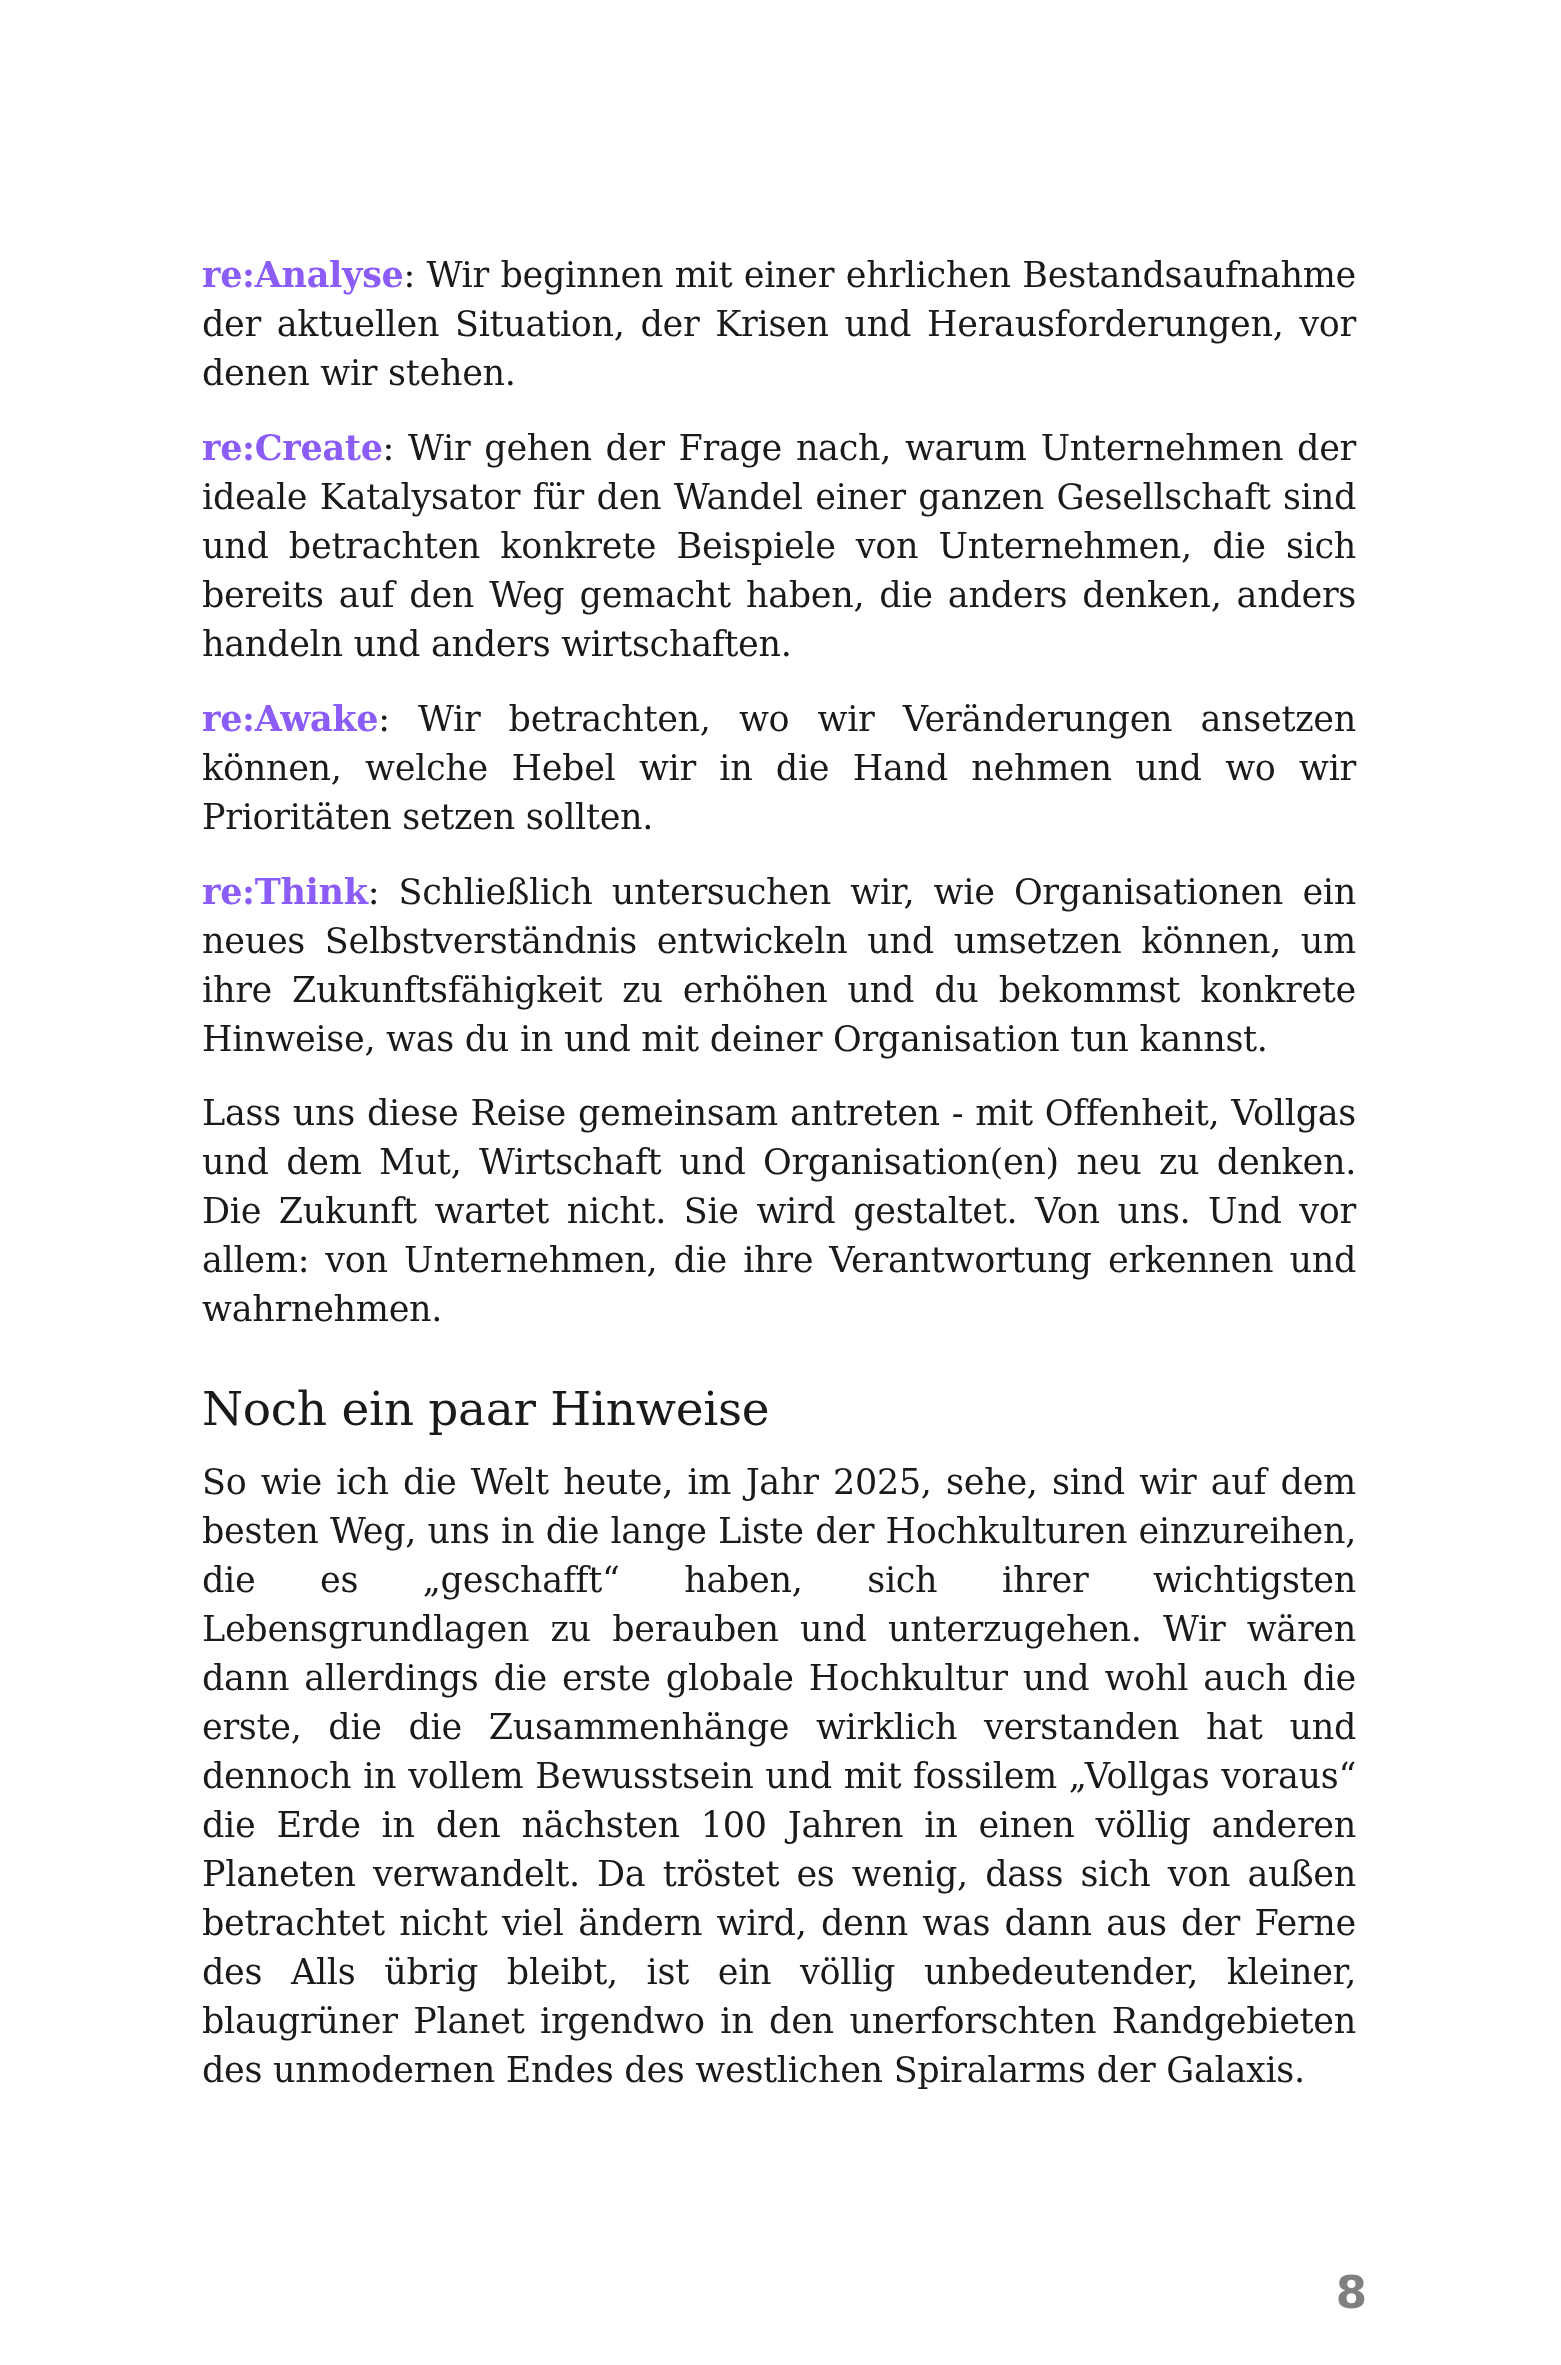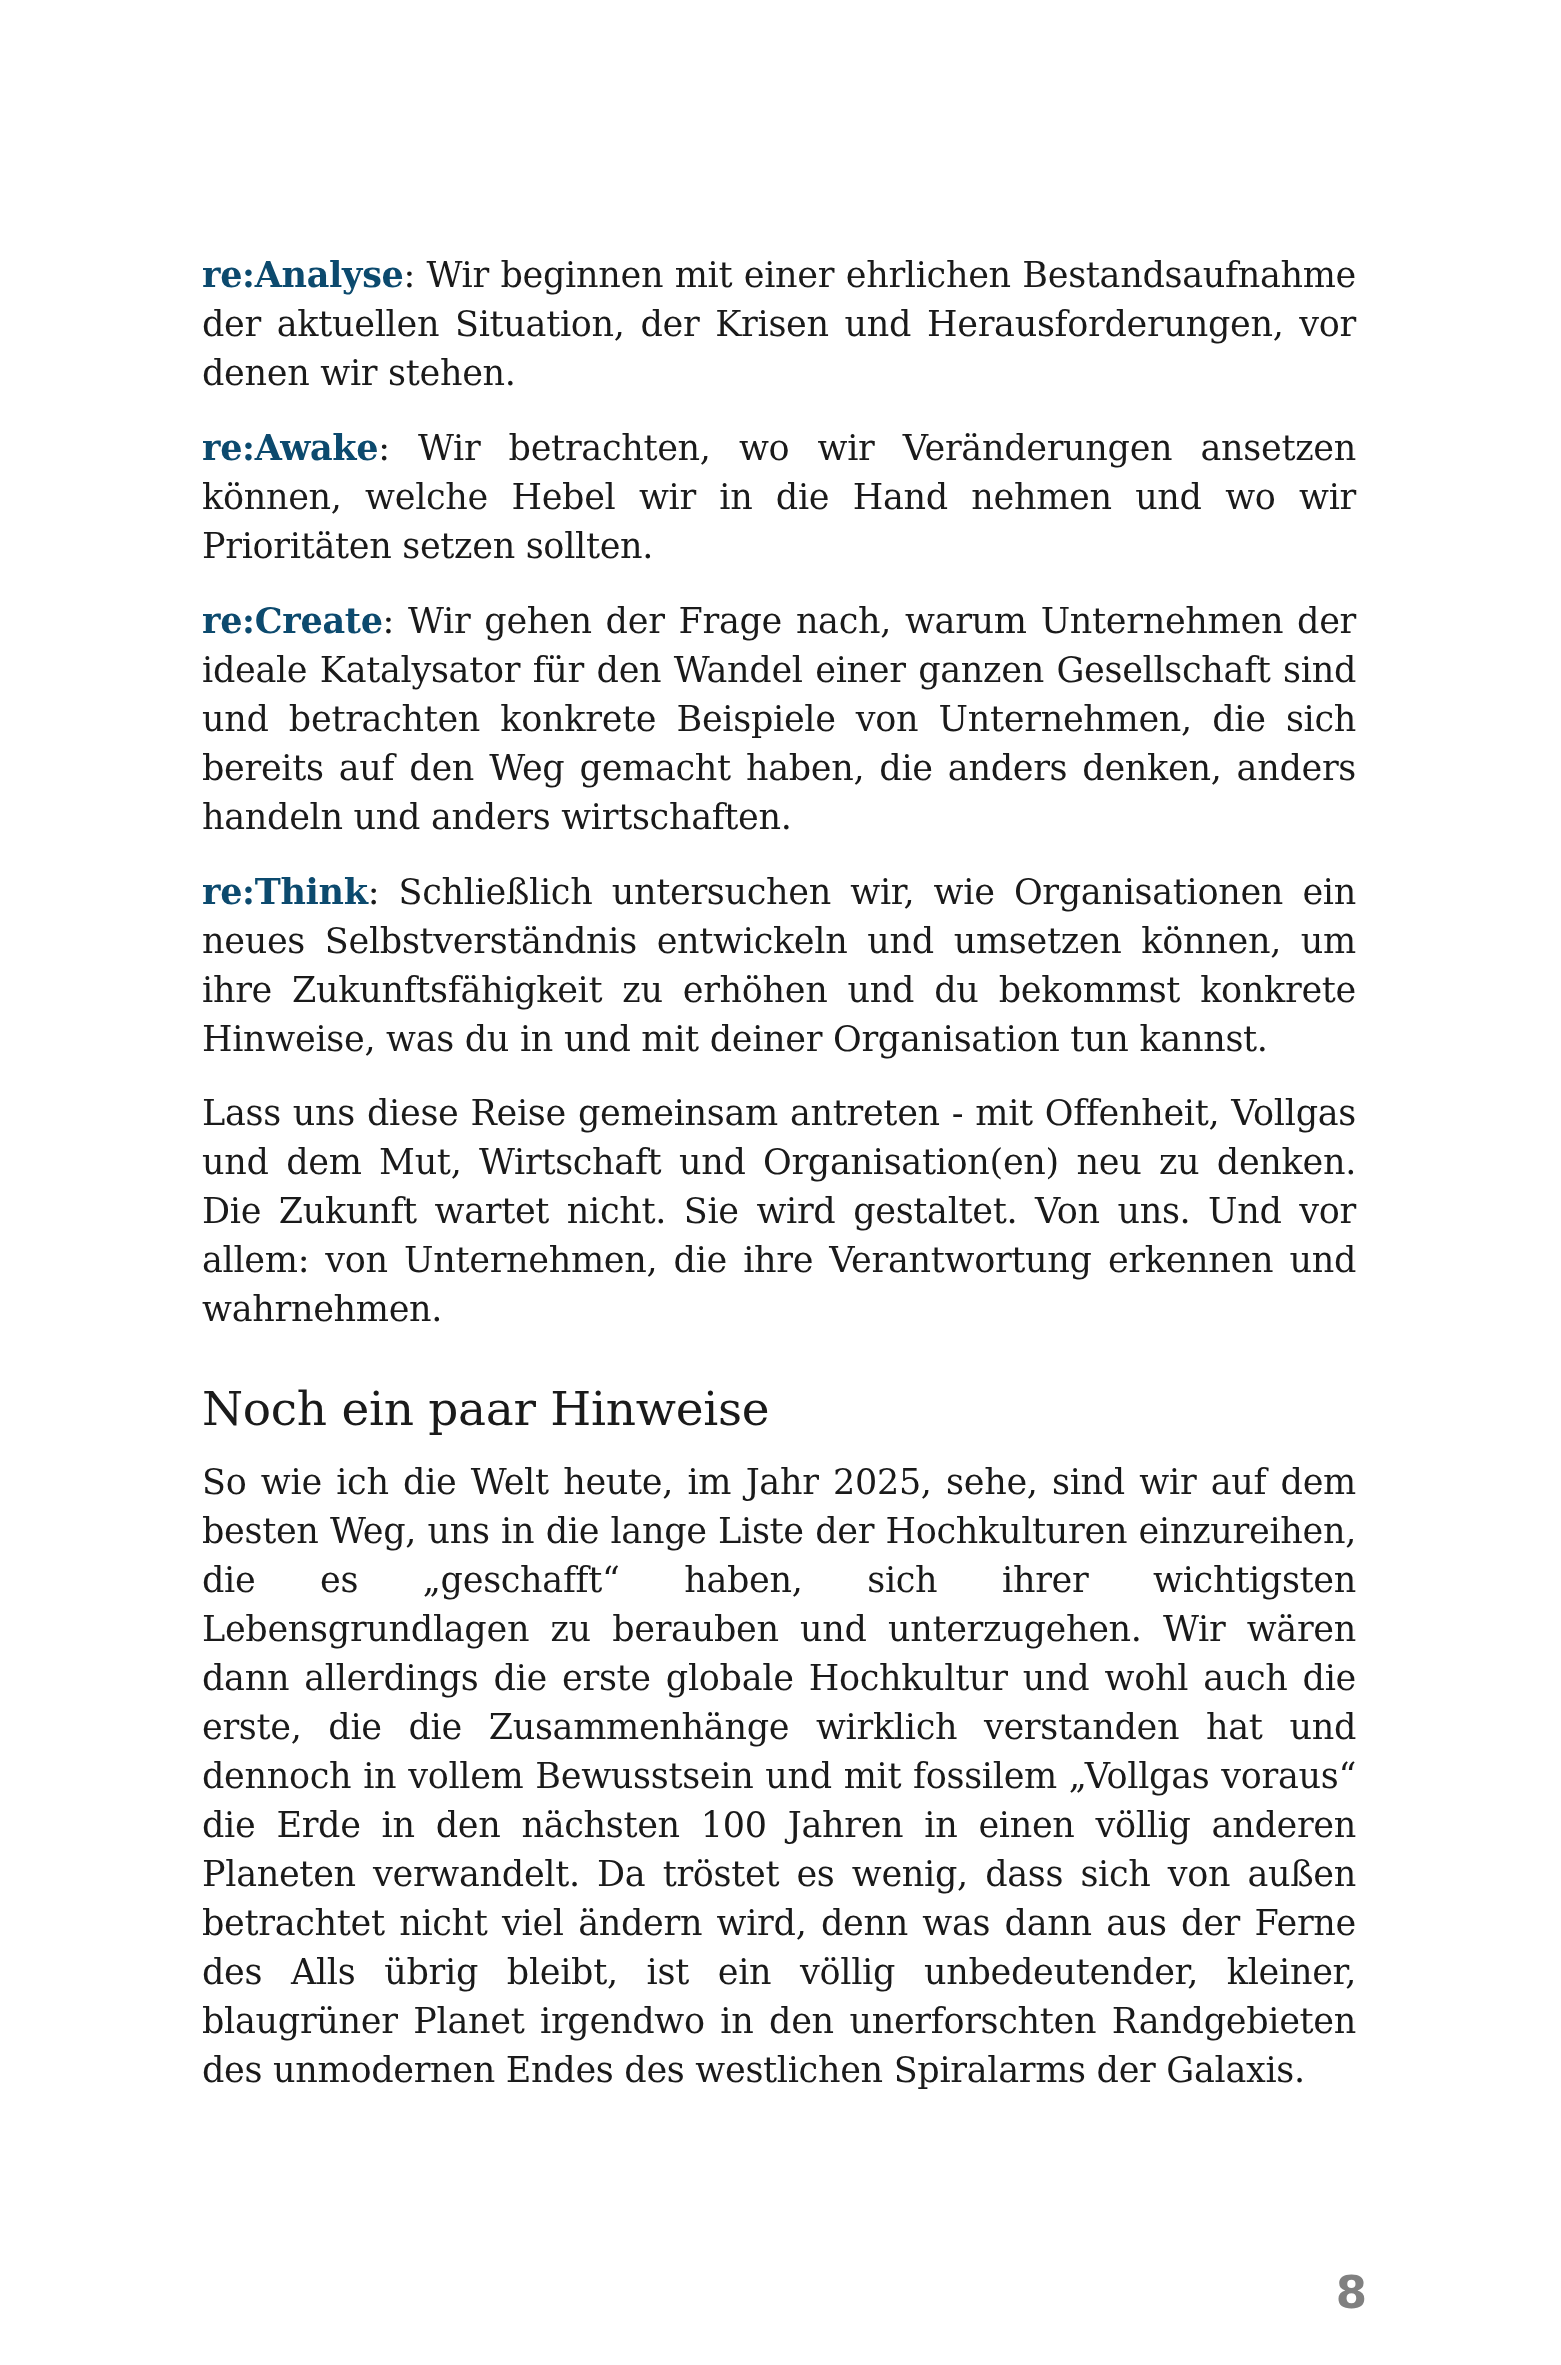--- a/index.html
+++ b/index.html
@@ -13,21 +13,21 @@
     font-size: 35px;
     line-height: 49px;
     color: #1a1a1a;
     letter-spacing: -0.3px;
   }
   .para {
     margin: 0 0 25px 0;
     text-align: justify;
     hyphens: manual;
   }
-  .term { font-weight: bold; color: #0c4a6e; }
+  .term { font-weight: bold; color: #8b5cf6; }
   .section-heading {
     margin: 50px 0 25px 0;
     font-weight: normal;
     font-size: 47px;
     line-height: 49px;
     text-align: left;
   }
   .page-number {
     position: absolute;
     left: 1315px;
@@ -41,23 +41,23 @@
   }
 </style>
 </head>
 <body>
 
 <div class="page">
 
   <p class="para"><span class="term">re:Analyse</span><span>: Wir beginnen mit einer ehrlichen Bestandsaufnahme der aktuellen Situation, der Krisen und Herausforderungen, vor denen wir stehen.</span></p>
 
 
+  <p class="para"><span class="term">re:Create</span><span>: Wir gehen der Frage nach, warum Unternehmen der ideale Katalysator für den Wandel einer ganzen Gesellschaft sind und betrachten konkrete Beispiele von Unternehmen, die sich bereits auf den Weg gemacht haben, die anders denken, anders handeln und anders wirtschaften.</span></p>
+
   <p class="para"><span class="term">re:Awake</span><span>: Wir betrachten, wo wir Veränderungen ansetzen können, welche Hebel wir in die Hand nehmen und wo wir Prioritäten setzen sollten.</span></p>
-
-  <p class="para"><span class="term">re:Create</span><span>: Wir gehen der Frage nach, warum Unternehmen der ideale Katalysator für den Wandel einer ganzen Gesellschaft sind und betrachten konkrete Beispiele von Unternehmen, die sich bereits auf den Weg gemacht haben, die anders denken, anders handeln und anders wirtschaften.</span></p>
 
   <p class="para"><span class="term">re:Think</span><span>: Schließlich untersuchen wir, wie Organisationen ein neues Selbstverständnis entwickeln und umsetzen können, um ihre Zukunftsfähigkeit zu erhöhen und du bekommst konkrete Hinweise, was du in und mit deiner Organisation tun kannst.</span></p>
 
   <p class="para">Lass uns diese Reise gemeinsam antreten - mit Offenheit, Vollgas und dem Mut, Wirtschaft und Organisation(en) neu zu denken. Die Zukunft wartet nicht. Sie wird gestaltet. Von uns. Und vor allem: von Unter­nehmen, die ihre Verantwortung erkennen und wahrnehmen.</p>
 
   <h2 class="section-heading">Noch ein paar Hinweise</h2>
 
   <p class="para">So wie ich die Welt heute, im Jahr 2025, sehe, sind wir auf dem besten Weg, uns in die lange Liste der Hochkulturen einzureihen, die es „geschafft“ haben, sich ihrer wichtigsten Lebensgrundlagen zu berau­ben und unterzugehen. Wir wären dann allerdings die erste globale Hochkultur und wohl auch die erste, die die Zusammenhänge wirklich verstanden hat und dennoch in vollem Bewusstsein und mit fossilem „Vollgas voraus“ die Erde in den nächsten 100 Jahren in einen völlig anderen Planeten verwandelt. Da tröstet es wenig, dass sich von außen betrachtet nicht viel ändern wird, denn was dann aus der Ferne des Alls übrig bleibt, ist ein völlig unbedeutender, kleiner, blaugrüner Planet irgendwo in den unerforschten Randgebieten des unmodernen Endes des westlichen Spiralarms der Galaxis.</p>
 
 </div>

